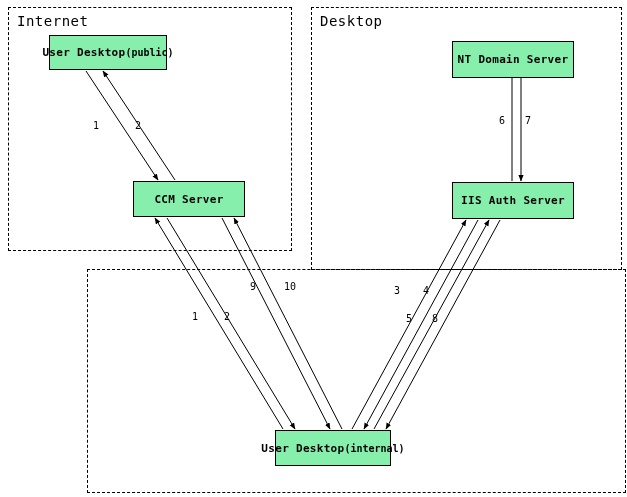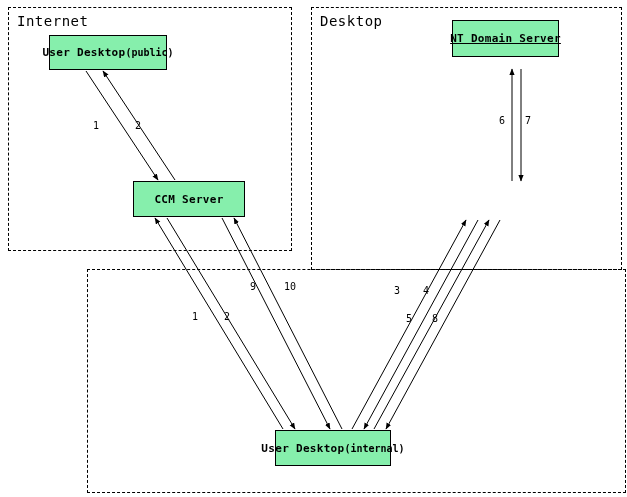--- a/index.html
+++ b/index.html
@@ -111,22 +111,26 @@
   </svg>
 
   <div class="node" id="node-0" style="left: 49px; top: 35px; width: 118px; height: 35px;">
     <div class="node-title">User Desktop</div>
     <div class="node-sub">(public)</div>
   </div>
   <div class="node" id="node-1" style="left: 133px; top: 181px; width: 112px; height: 36px;">
     <div class="node-title">CCM Server</div>
     <div class="node-sub"></div>
   </div>
-  <div class="node" id="node-2" style="left: 452px; top: 20px; width: 107px; height: 37px; text-decoration: underline;">
+  <div class="node" id="node-2" style="left: 452px; top: 41px; width: 122px; height: 37px;">
     <div class="node-title">NT Domain Server</div>
+    <div class="node-sub"></div>
+  </div>
+  <div class="node" id="node-3" style="left: 452px; top: 182px; width: 122px; height: 37px;">
+    <div class="node-title">IIS Auth Server</div>
     <div class="node-sub"></div>
   </div>
   <div class="node" id="node-4" style="left: 275px; top: 430px; width: 116px; height: 36px;">
     <div class="node-title">User Desktop</div>
     <div class="node-sub">(internal)</div>
   </div>
 
   <div id="edge-label-layer">
       <div class="edge-label" style="left: 93px; top: 120px;">1</div>
       <div class="edge-label" style="left: 135px; top: 120px;">2</div>

